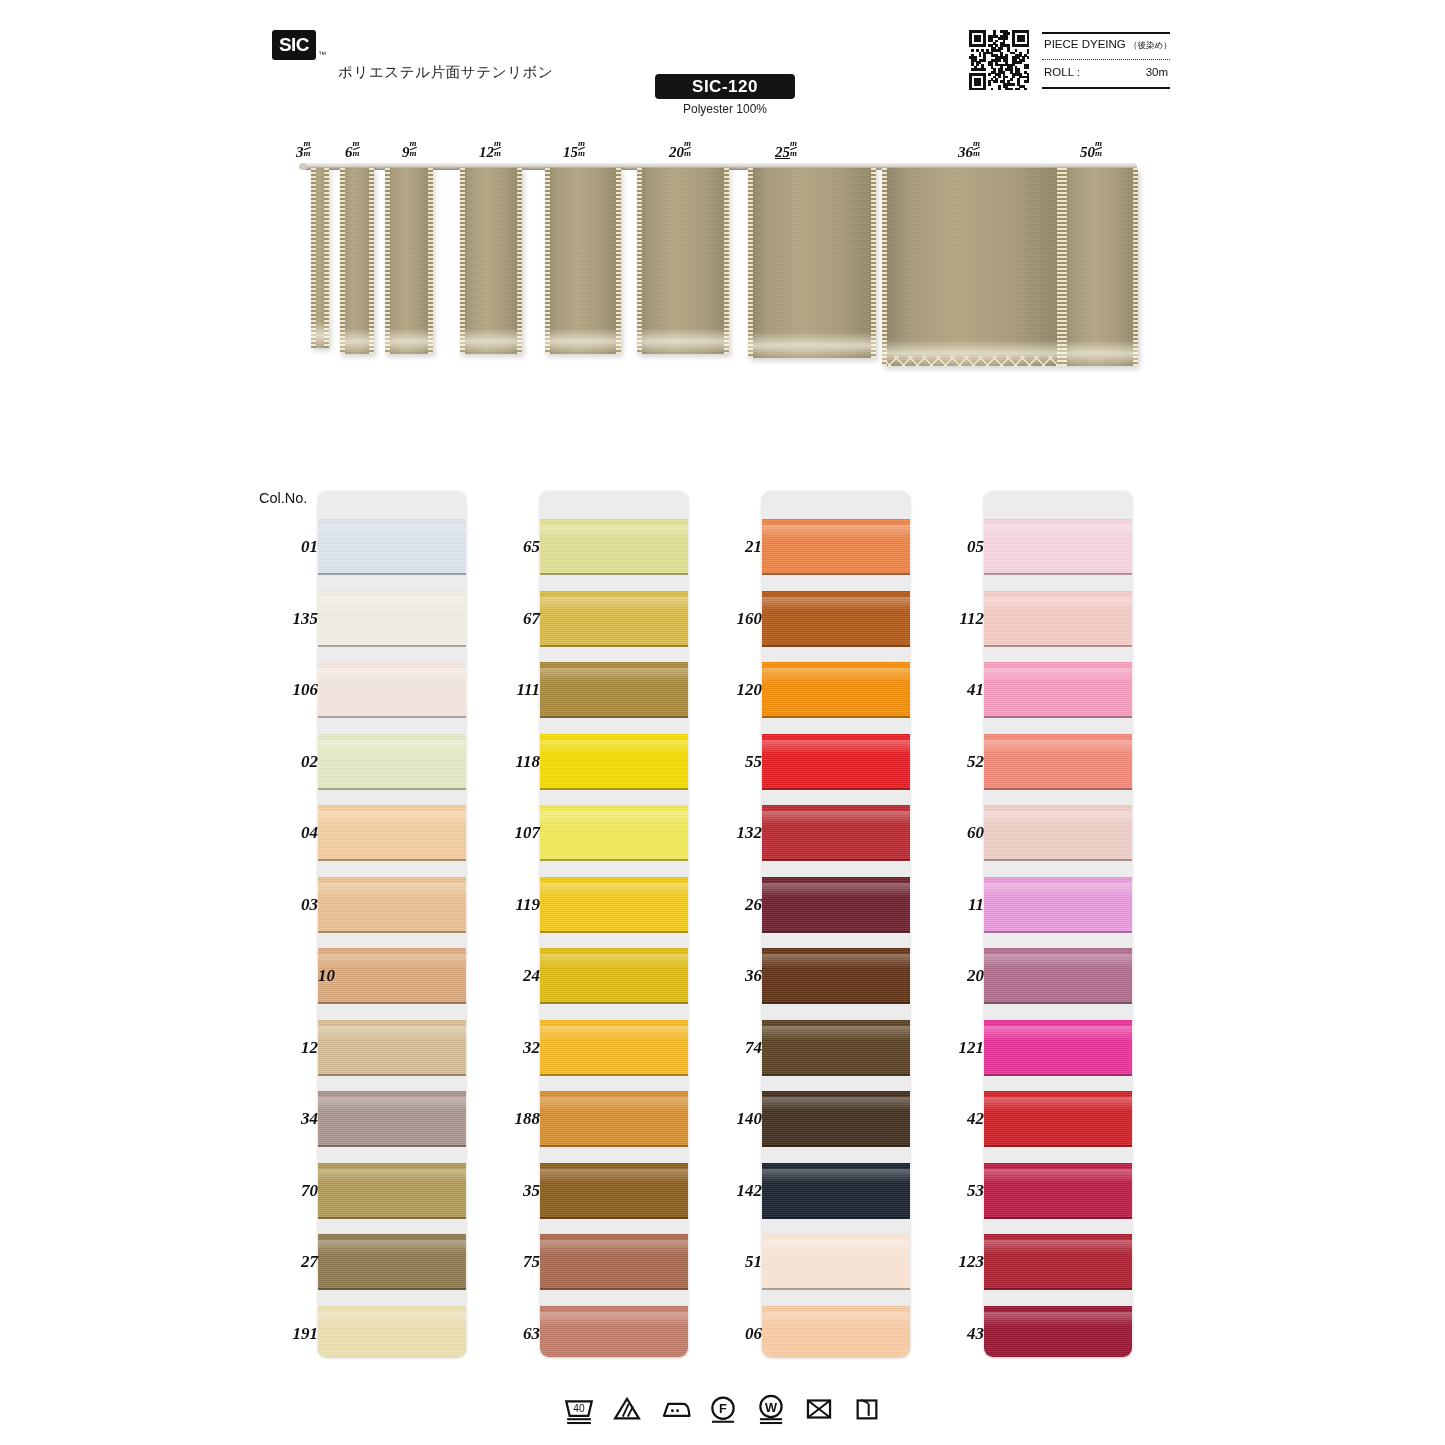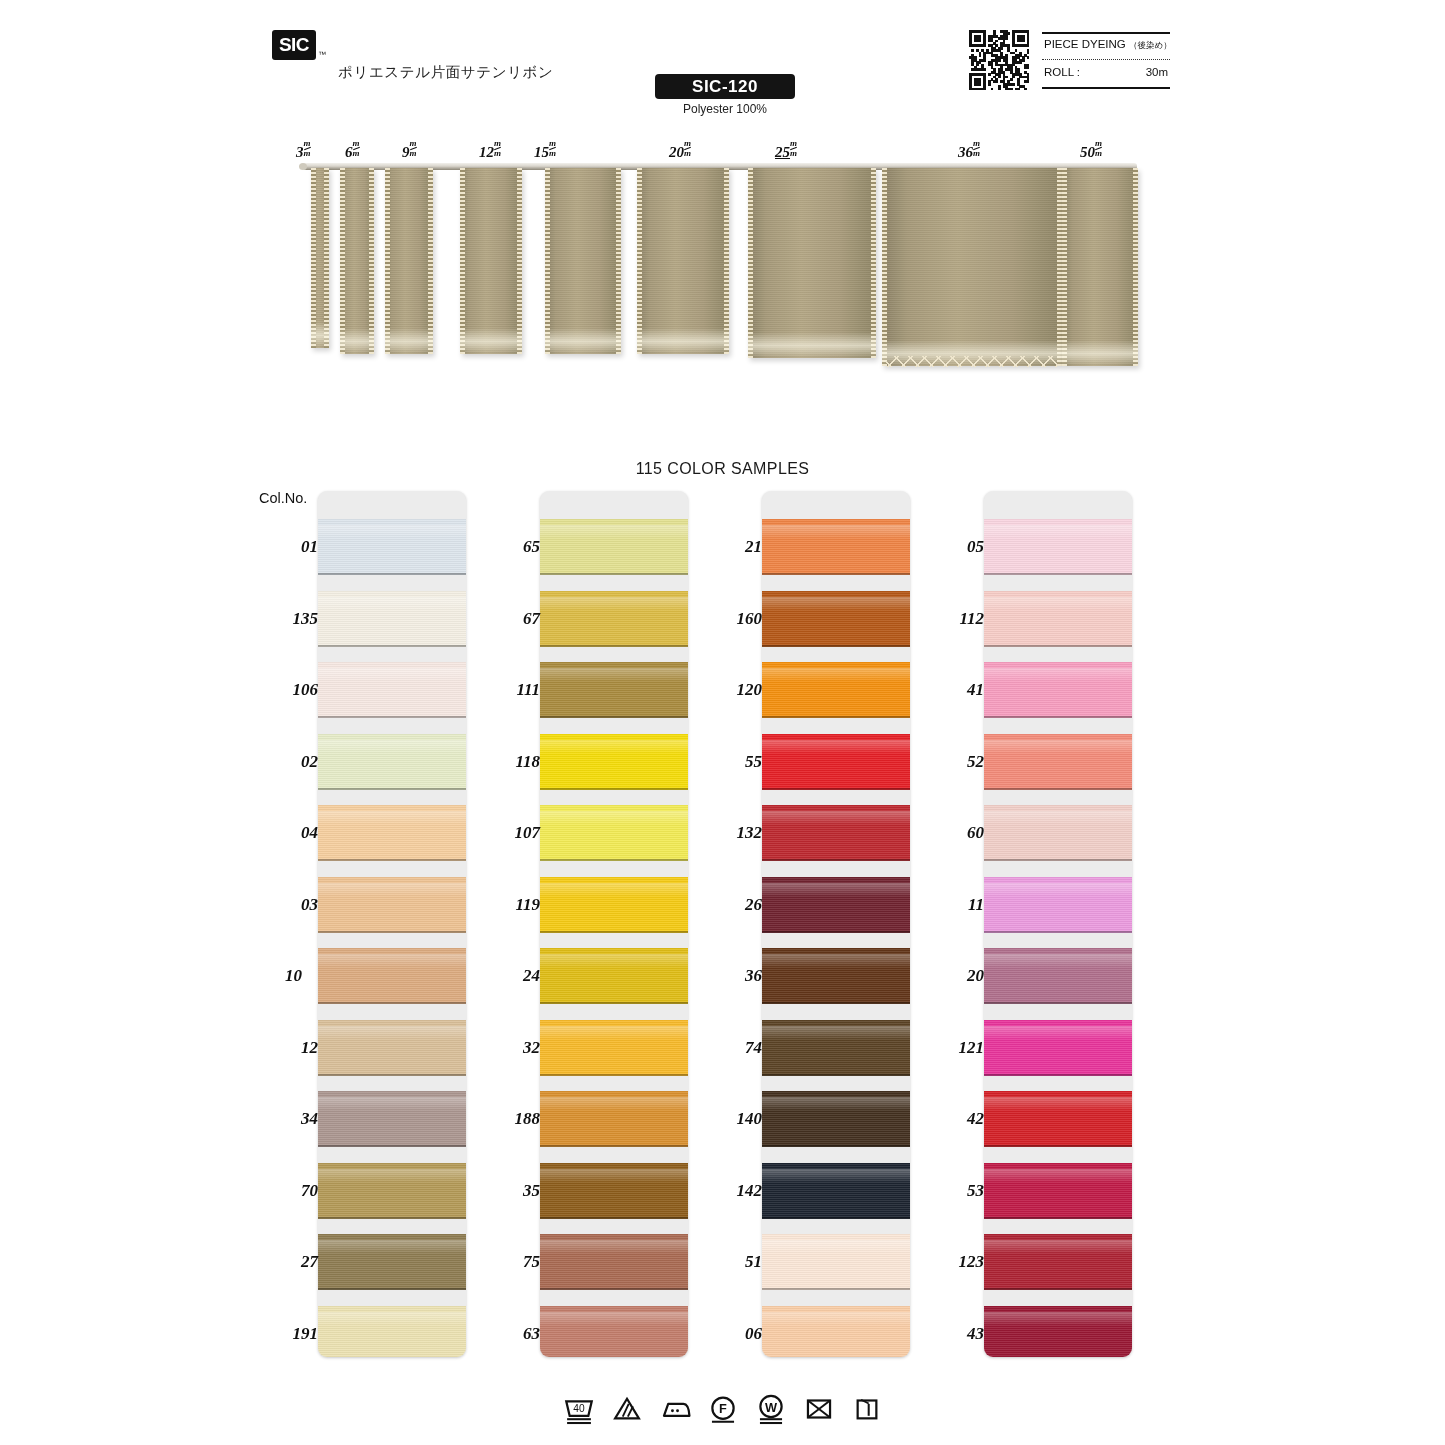--- a/index.html
+++ b/index.html
@@ -518,21 +518,21 @@
         <span class="edgeL"></span>
         <span class="edgeR"></span>
         <span class="sheen"></span>
       </div>
       <div class="wlabel" style="left: 479px;"><span>12</span><span class="frac"><b>m</b><span class="bar"></span><b>m</b></span></div>
       <div class="ribbon" style="left: 460px; width: 62px; height: 186px;">
         <span class="edgeL"></span>
         <span class="edgeR"></span>
         <span class="sheen"></span>
       </div>
-      <div class="wlabel" style="left: 534px;"><span>15</span><span class="frac"><b>m</b><span class="bar"></span><b>m</b></span></div>
+      <div class="wlabel" style="left: 563px;"><span>15</span><span class="frac"><b>m</b><span class="bar"></span><b>m</b></span></div>
       <div class="ribbon" style="left: 545px; width: 76px; height: 186px;">
         <span class="edgeL"></span>
         <span class="edgeR"></span>
         <span class="sheen"></span>
       </div>
       <div class="wlabel" style="left: 669px;"><span>20</span><span class="frac"><b>m</b><span class="bar"></span><b>m</b></span></div>
       <div class="ribbon" style="left: 637px; width: 92px; height: 186px;">
         <span class="edgeL"></span>
         <span class="edgeR"></span>
         <span class="sheen"></span>
@@ -551,21 +551,20 @@
         <span class="zigbot"></span>
       </div>
       <div class="wlabel" style="left: 1080px;"><span>50</span><span class="frac"><b>m</b><span class="bar"></span><b>m</b></span></div>
       <div class="ribbon" style="left: 1062px; width: 76px; height: 198px;">
         <span class="edgeL"></span>
         <span class="edgeR"></span>
         <span class="sheen"></span>
       </div>
     </div>
 
-  <div class="samples-title">115 COLOR SAMPLES</div>
   <div class="colno">Col.No.</div>
   <div id="samples-area">
       <div class="card" style="left: 318px;">
         <div class="swatch" style="top: 28px; background: rgb(221, 229, 236);">
           <span class="tex"></span>
           <span class="hl"></span>
           <span class="lo"></span>
         </div>
         <div class="swatch" style="top: 99.5px; background: rgb(244, 239, 228);">
           <span class="tex"></span>
@@ -621,21 +620,21 @@
           <span class="tex"></span>
           <span class="hl"></span>
         </div>
       </div>
       <div class="swlabel" style="left: 256px; top: 537px;">01</div>
       <div class="swlabel" style="left: 256px; top: 608.5px;">135</div>
       <div class="swlabel" style="left: 256px; top: 680px;">106</div>
       <div class="swlabel" style="left: 256px; top: 751.5px;">02</div>
       <div class="swlabel" style="left: 256px; top: 823px;">04</div>
       <div class="swlabel" style="left: 256px; top: 894.5px;">03</div>
-      <div class="swlabel" style="left: 240px; top: 966px; text-align: right;">10</div>
+      <div class="swlabel" style="left: 273px; top: 966px; text-align: right;">10</div>
       <div class="swlabel" style="left: 256px; top: 1037.5px;">12</div>
       <div class="swlabel" style="left: 256px; top: 1109px;">34</div>
       <div class="swlabel" style="left: 256px; top: 1180.5px;">70</div>
       <div class="swlabel" style="left: 256px; top: 1252px;">27</div>
       <div class="swlabel" style="left: 256px; top: 1323.5px;">191</div>
       <div class="card" style="left: 540px;">
         <div class="swatch" style="top: 28px; background: rgb(227, 225, 145);">
           <span class="tex"></span>
           <span class="hl"></span>
           <span class="lo"></span>

